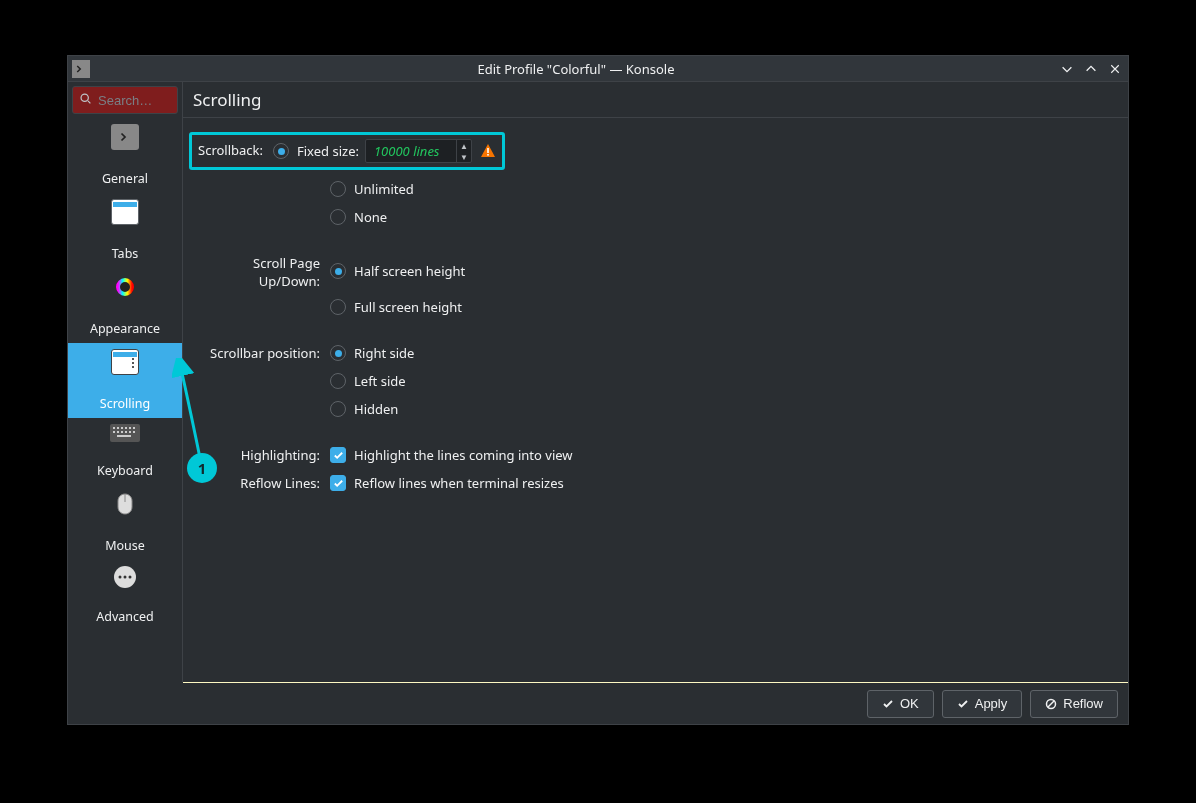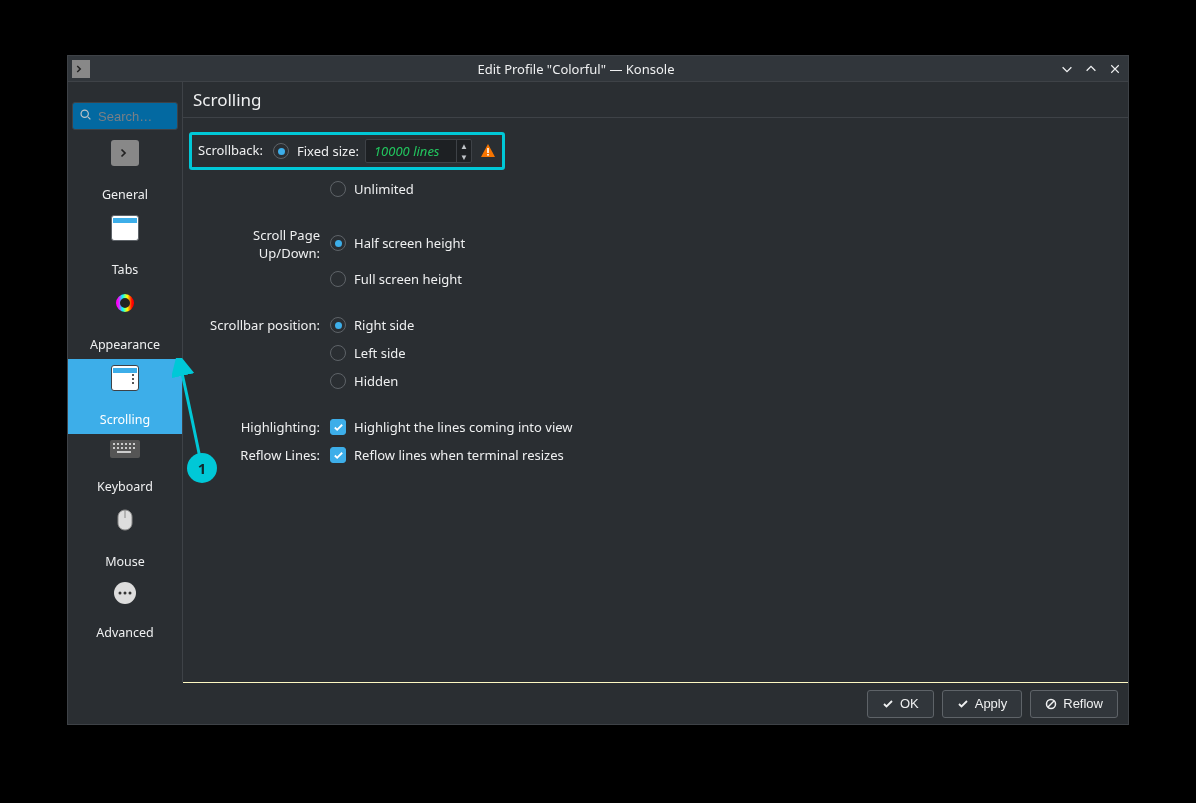--- a/index.html
+++ b/index.html
@@ -65,22 +65,22 @@
   }
   .sidebar {
     width: 115px;
     background: #2a2e32;
     border-right: 1px solid #3e4247;
     display: flex;
     flex-direction: column;
     padding-top: 4px;
   }
   .search-wrap {
-    margin: 16px 4px 4px 4px;
-    background: #0369a1;
+    margin: 0 4px 4px 4px;
+    background: #7f1d1d;
     border: 1px solid #3e4247;
     border-radius: 3px;
     height: 28px;
     display: flex;
     align-items: center;
     padding: 0 6px;
     gap: 6px;
   }
   .search-input {
     flex: 1;
@@ -421,20 +421,25 @@
                   <rect x="7.2" y="11" width="1.6" height="1.6" fill="#fff"></rect>
                 </svg>
             </span>
           </span>
         </div>
         <div class="form-row" style="margin-top:8px">
           <div class="form-label"></div>
           <span class="radio"></span>
           <span class="opt-text">Unlimited</span>
         </div>
+        <div class="form-row">
+          <div class="form-label"></div>
+          <span class="radio"></span>
+          <span class="opt-text">None</span>
+        </div>
 
         <div class="section-gap"></div>
 
         <div class="form-row">
           <div class="form-label">Scroll Page Up/Down:</div>
           <span class="radio checked"></span>
           <span class="opt-text">Half screen height</span>
         </div>
         <div class="form-row">
           <div class="form-label"></div>

